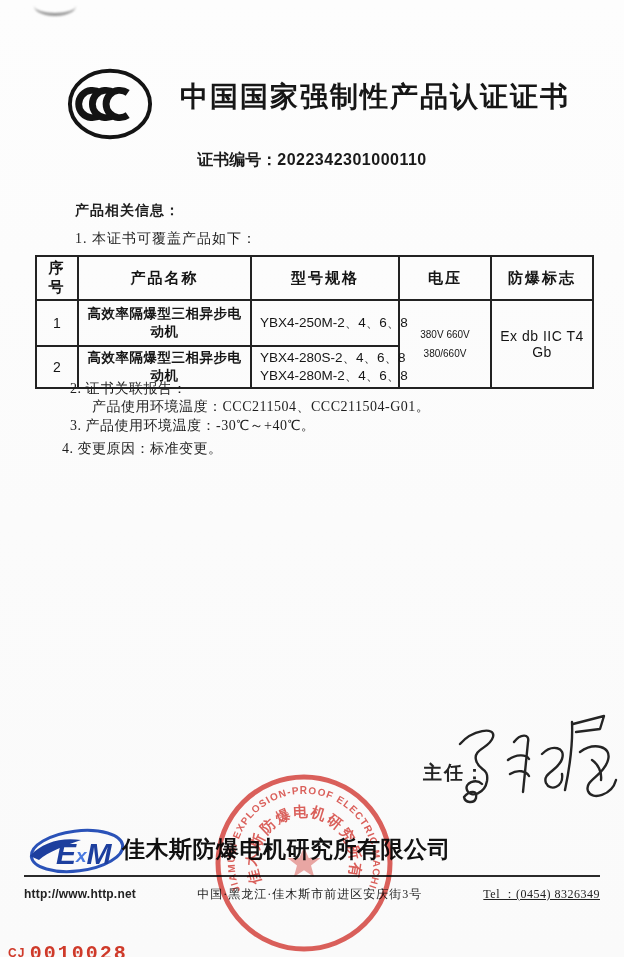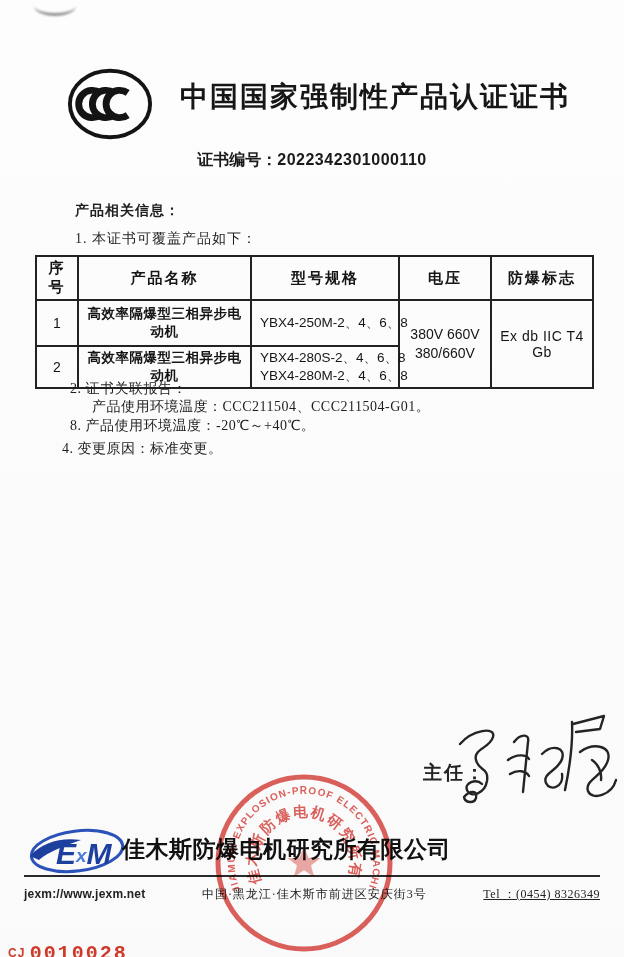--- a/index.html
+++ b/index.html
@@ -54,21 +54,21 @@
     font-family: "Liberation Serif", serif; letter-spacing: 2px; }
   .col-no { width: 42px; }
   .col-name { width: 173px; }
   .col-model { width: 148px; }
   .col-volt { width: 92px; }
   .col-ex { width: 102px; }
   .row-1 td { height: 46px; }
   .row-2 td { height: 40px; }
   td.name-cell { font-family: "Liberation Serif", serif; font-weight: bold; letter-spacing: .5px; font-size: 13.5px; }
   td.model-cell { font-size: 13.5px; line-height: 18px; white-space: nowrap; }
-  td.volt-cell { line-height: 19px; font-size: 14px; border-radius: 21px; }
+  td.volt-cell { line-height: 19px; font-size: 10px; border-radius: 21px; }
   td.ex-cell { font-size: 14px; letter-spacing: .5px; }
 
   
   .note-2  { position: absolute; left: 70px;  top: 380px; font-size: 14px; letter-spacing: .5px; }
   .note-2d { position: absolute; left: 92px;  top: 398px; font-size: 14px; letter-spacing: .5px; }
   .note-3  { position: absolute; left: 70px;  top: 417px; font-size: 14px; letter-spacing: .5px; }
   .note-4  { position: absolute; left: 62px;  top: 440px; font-size: 14px; letter-spacing: .5px; }
 
   
   .sign-label { position: absolute; left: 423px; top: 760px; font-size: 19px; font-weight: bold;
@@ -153,21 +153,21 @@
       <td class="model-cell">
         <div>YBX4-280S-2、4、6、8</div>
         <div>YBX4-280M-2、4、6、8</div>
       </td>
     </tr>
   </tbody>
     </table>
 
   <div class="note-2 kaiti">2. 证书关联报告：</div>
   <div class="note-2d kaiti">产品使用环境温度：CCC211504、CCC211504-G01。</div>
-  <div class="note-3 kaiti">8. 产品使用环境温度：-20℃～+40℃。</div>
+  <div class="note-3 kaiti">3. 产品使用环境温度：-30℃～+40℃。</div>
   <div class="note-4 kaiti">4. 变更原因：标准变更。</div>
 
   <div class="sign-label">主任：</div>
   <svg class="sign-svg" width="170" height="100" viewBox="0 0 170 100">
     <g fill="none" stroke="#242424" stroke-width="2.4" stroke-linecap="round" stroke-linejoin="round">
       <path d="M8,32 C20,18 44,14 41,25 C38,36 21,37 24,48 C27,60 37,55 35,69 C33,81 19,87 15,78 C12,71 24,66 30,72"></path>
       <path d="M12,85 C18,78 26,78 24,86 C22,92 13,91 12,85 Z"></path>
       <path d="M62,30 C68,22 78,21 76,30 L71,80"></path>
       <path d="M56,48 C64,42 74,42 77,47"></path>
       <path d="M58,62 C66,57 74,59 77,64"></path>
@@ -199,21 +199,21 @@
     <path d="M4,32 C16,18 36,13 55,16 C38,22 22,28 13,36 Z" fill="#1d3f9e"></path>
     <text x="30" y="40" font-size="30" font-weight="bold" font-style="italic" font-family="Liberation Sans, sans-serif">
       <tspan fill="#1d3f9e">E</tspan><tspan fill="#4a7ae0" font-size="19" dy="-2">x</tspan><tspan fill="#1d3f9e" dy="2">M</tspan>
     </text>
   </svg>
 
   <div class="company-name">佳木斯防爆电机研究所有限公司</div>
   <div class="footer-rule"></div>
 
   <div class="footer-row">
-    <span class="footer-url">jexm://www.jexm.net</span>
+    <span class="footer-url">http://www.http.net</span>
     <span class="footer-addr">中国·黑龙江·佳木斯市前进区安庆街3号</span>
     <span class="footer-tel">Tel ：(0454) 8326349</span>
   </div>
 
   <div class="serial">
     <span class="prefix">CJ</span>
     <span class="value">0010028</span>
   </div>
 
 </div>

